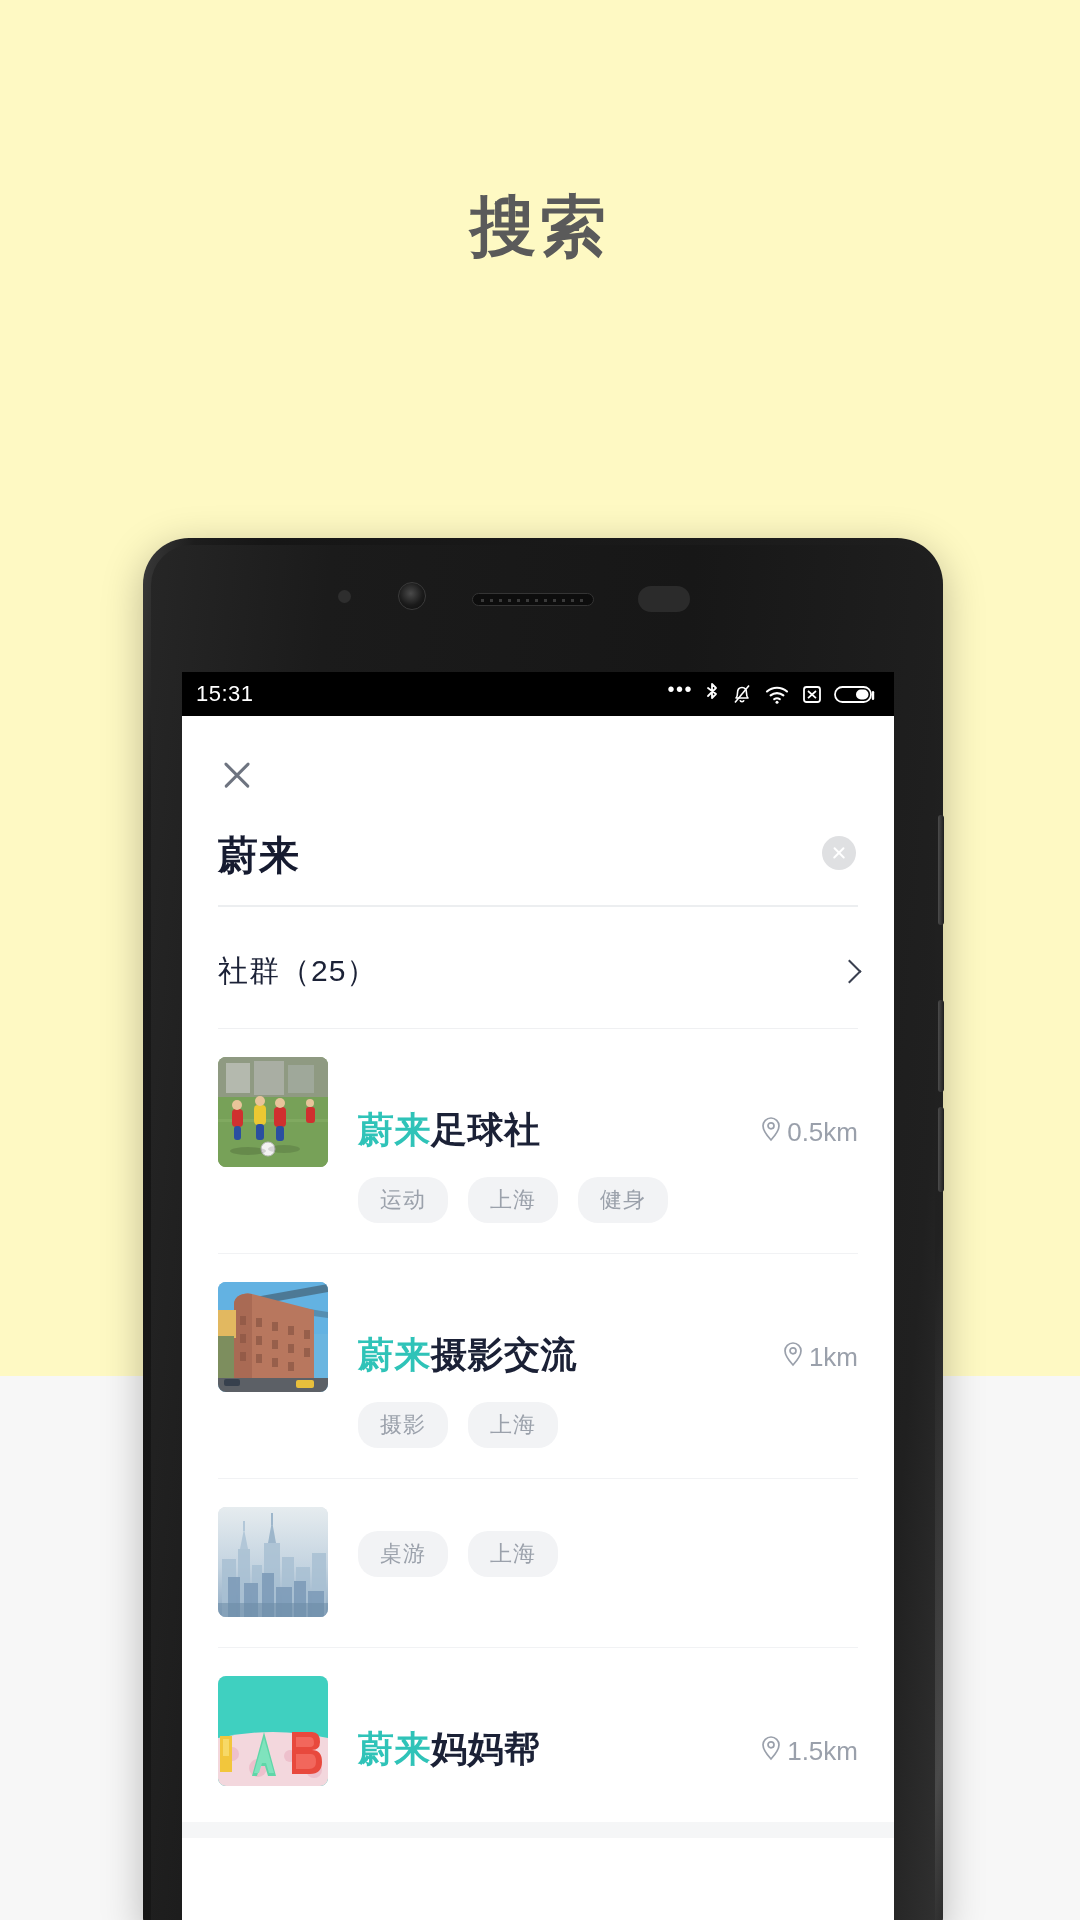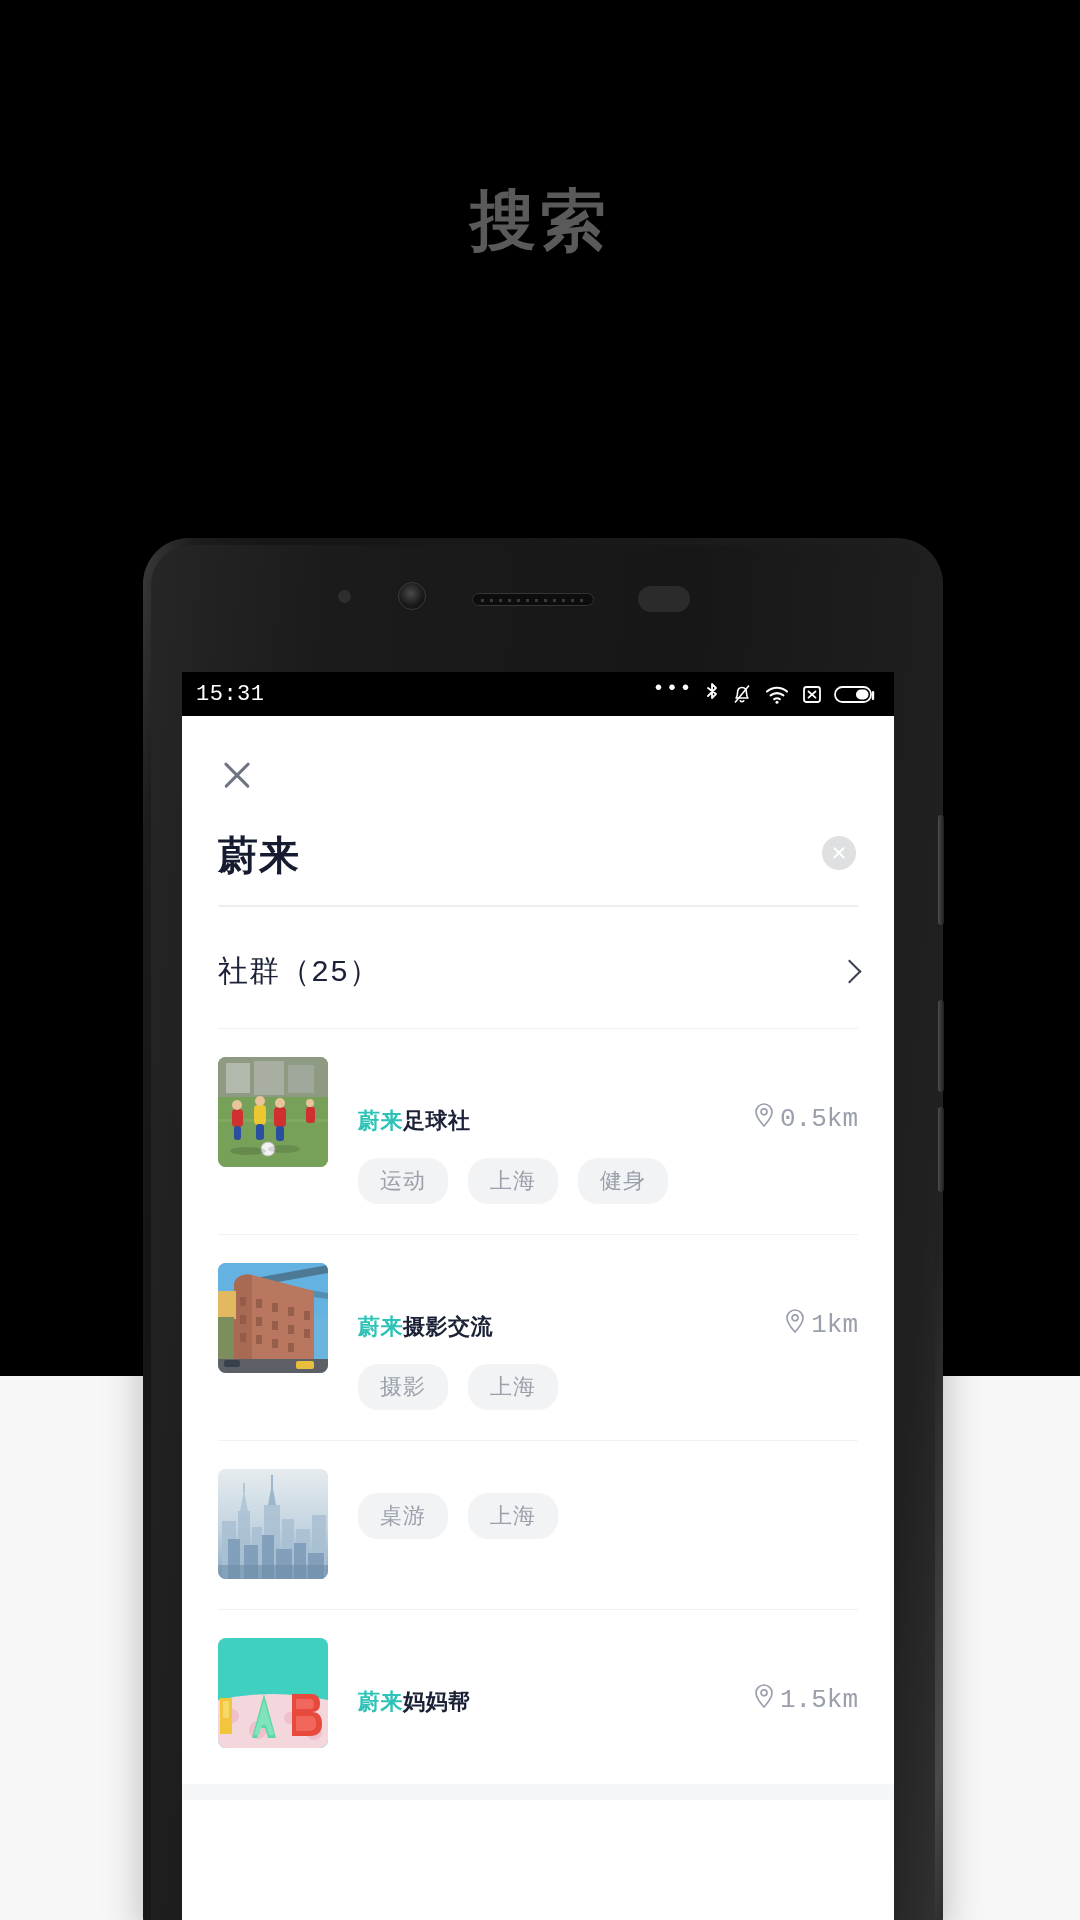--- a/index.html
+++ b/index.html
@@ -2,21 +2,21 @@
 <html><head>
 <meta charset="utf-8">
 <style>
   * { box-sizing: border-box; margin: 0; padding: 0; }
   html, body {
     width: 1080px; height: 1920px;
     background: #f7f7f7;
     font-family: "Liberation Sans", "DejaVu Sans", sans-serif;
     overflow: hidden;
   }
-  .page { position: relative; width: 1080px; height: 1376px; background: #000000; font-family: Liberation Mono, monospace; }
+  .page { position: relative; width: 1080px; height: 1376px; background: #fef9c3; }
 
   
   .promo { position: absolute; top: 0; left: 0; width: 1080px; text-align: center; }
   .promo-title {
     margin-top: 190px;
     font-size: 66px;
     font-weight: 700;
     color: #5a5a5a;
     letter-spacing: 4px;
     line-height: 1.1;
@@ -175,21 +175,21 @@
   }
   .result-row:last-child { border-bottom: none; }
   .thumb {
     width: 110px; height: 110px; border-radius: 8px;
     flex: 0 0 110px; overflow: hidden; position: relative;
     background: #dde2e6;
   }
   .thumb svg { display:block; width:110px; height:110px; }
   .r-body { flex: 1; padding-left: 30px; padding-top: 2px; min-width: 0; }
   .r-titleline { display: flex; align-items: baseline; }
-  .r-title { font-size: 22px; font-weight: 700; color: #1b2136; letter-spacing: 0.5px; white-space: nowrap; margin-top: 47px; }
+  .r-title { font-size: 36px; font-weight: 700; color: #1b2136; letter-spacing: 0.5px; white-space: nowrap; margin-top: 47px; }
   .r-title .hl { color: #2fc3b8; }
   .r-dist {
     margin-left: auto; display: flex; align-items: center; gap: 5px;
     font-size: 26px; color: #9aa0ab; white-space: nowrap; padding-left: 14px;
   }
   .r-tags { margin-top: 22px; display: flex; gap: 20px; flex-wrap: wrap; }
   .tag {
     background: #f2f3f5; color: #9ba1ab;
     font-size: 22px; border-radius: 20px;
     padding: 8px 22px; letter-spacing: 1px;

